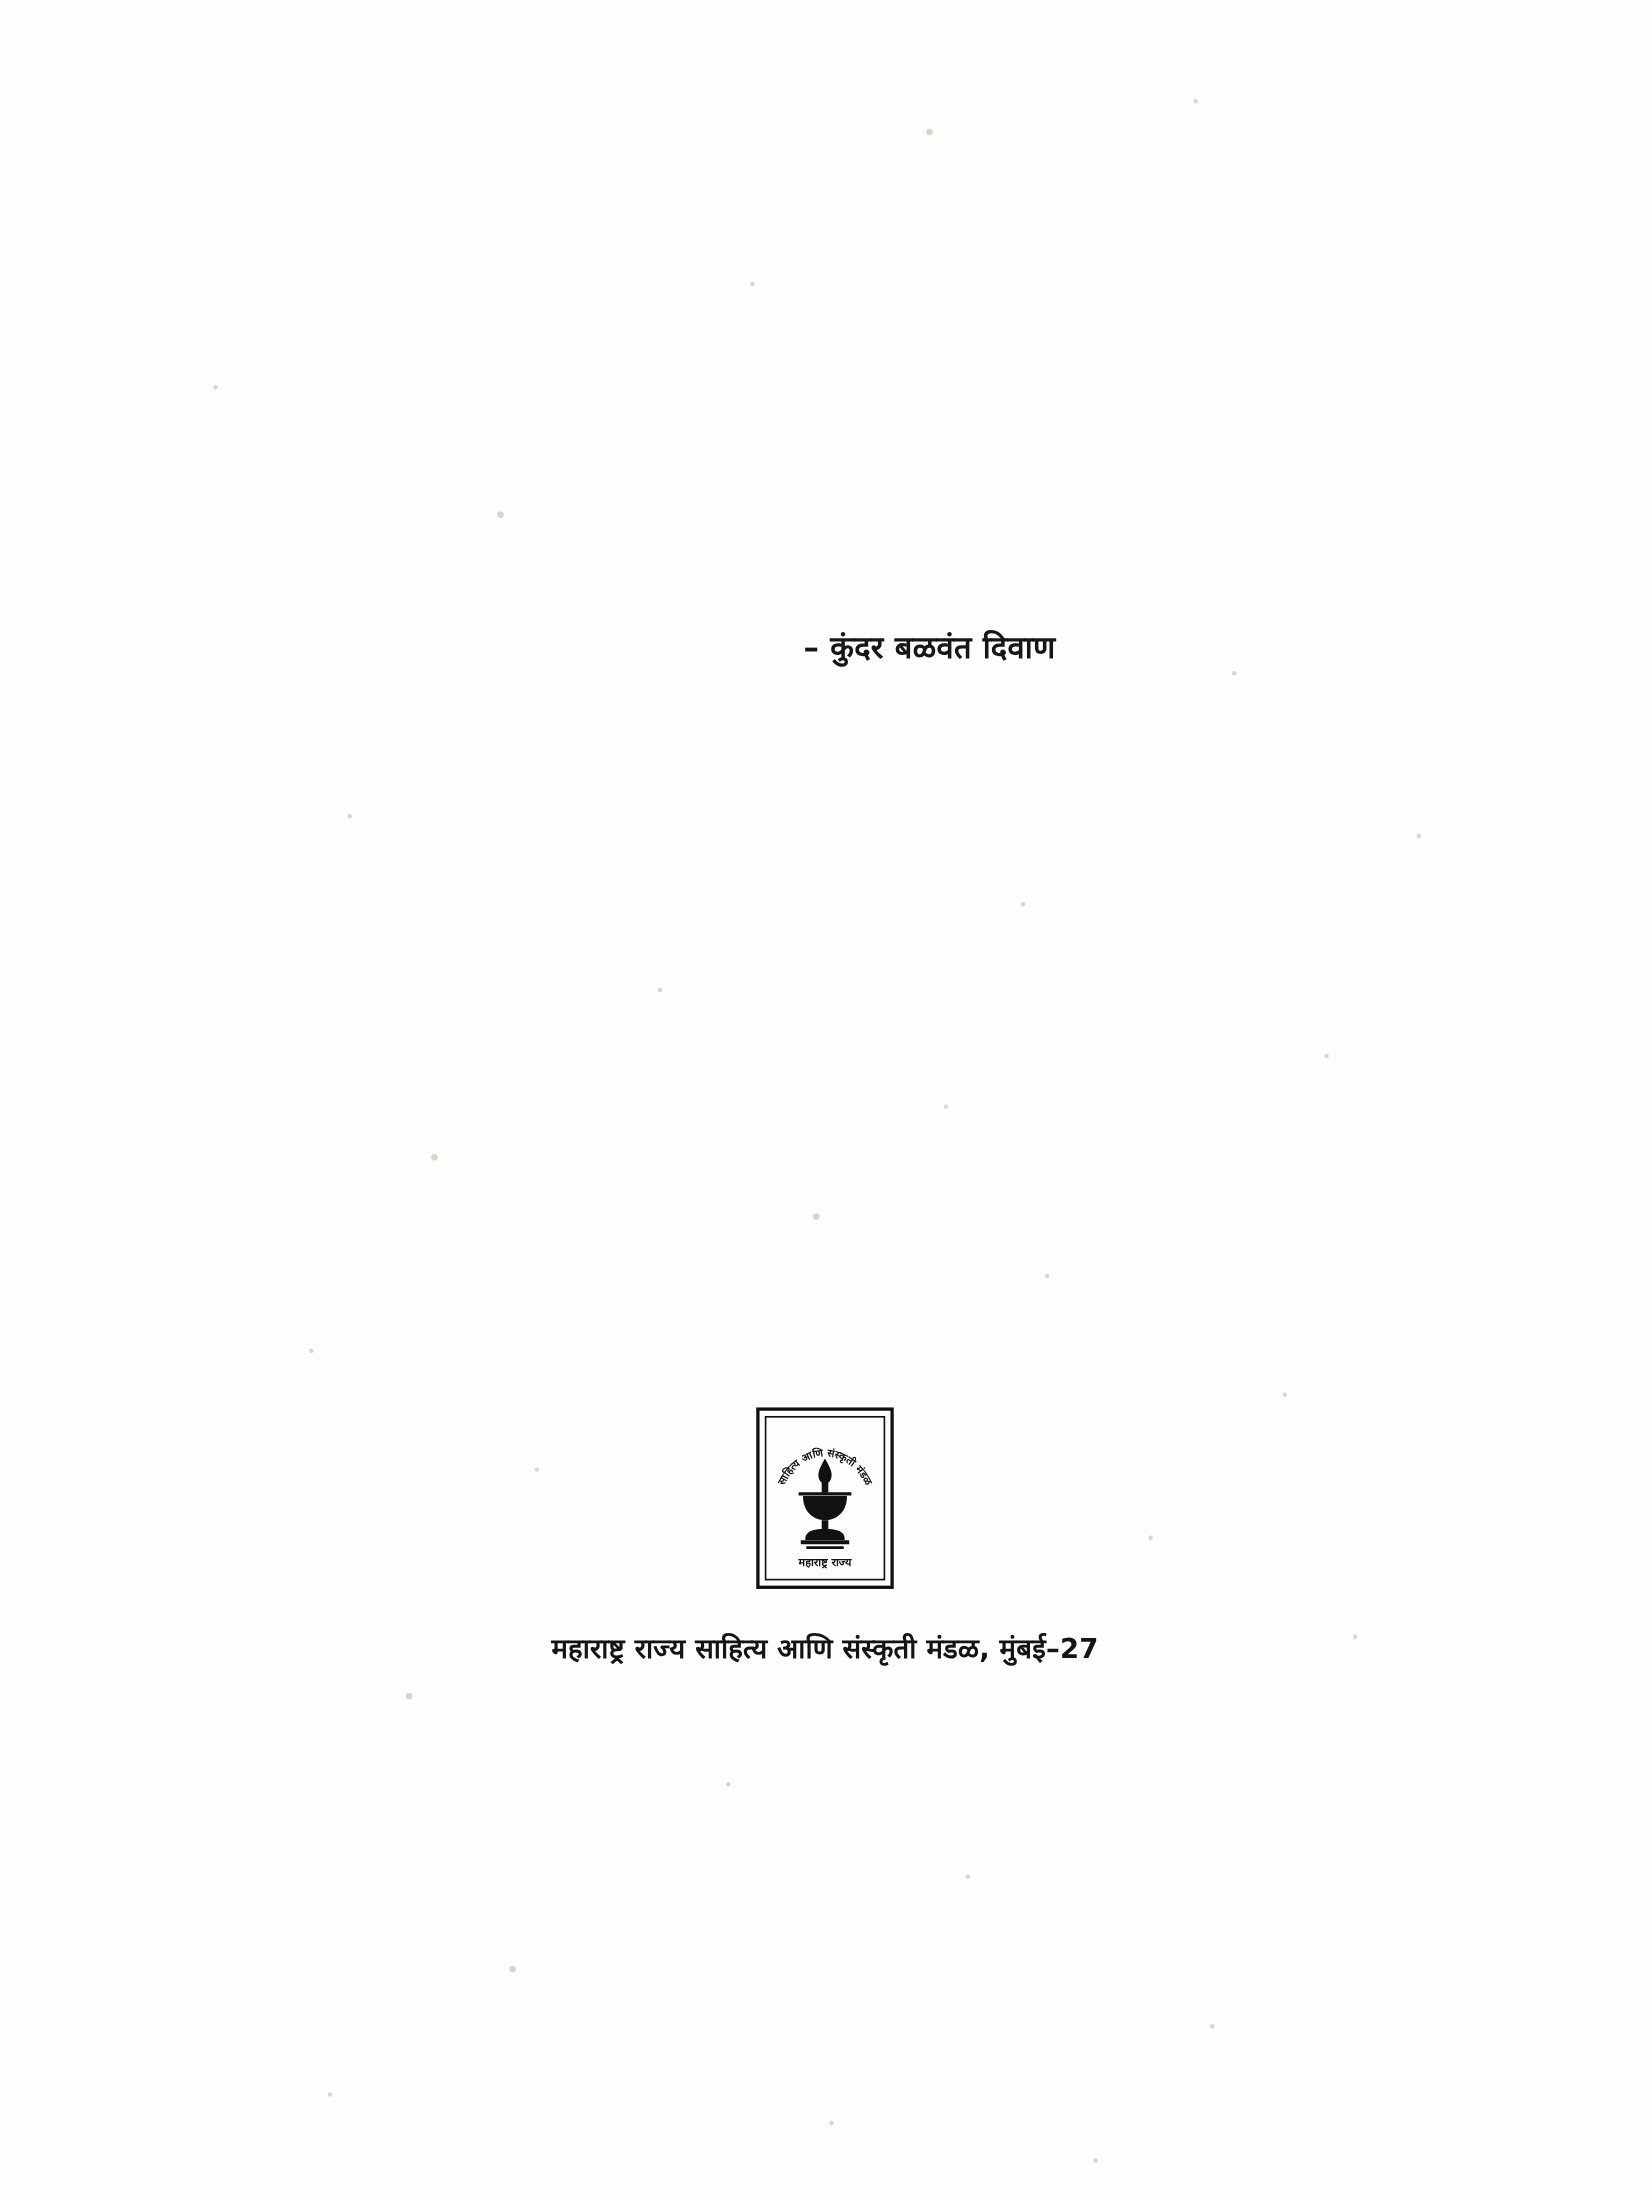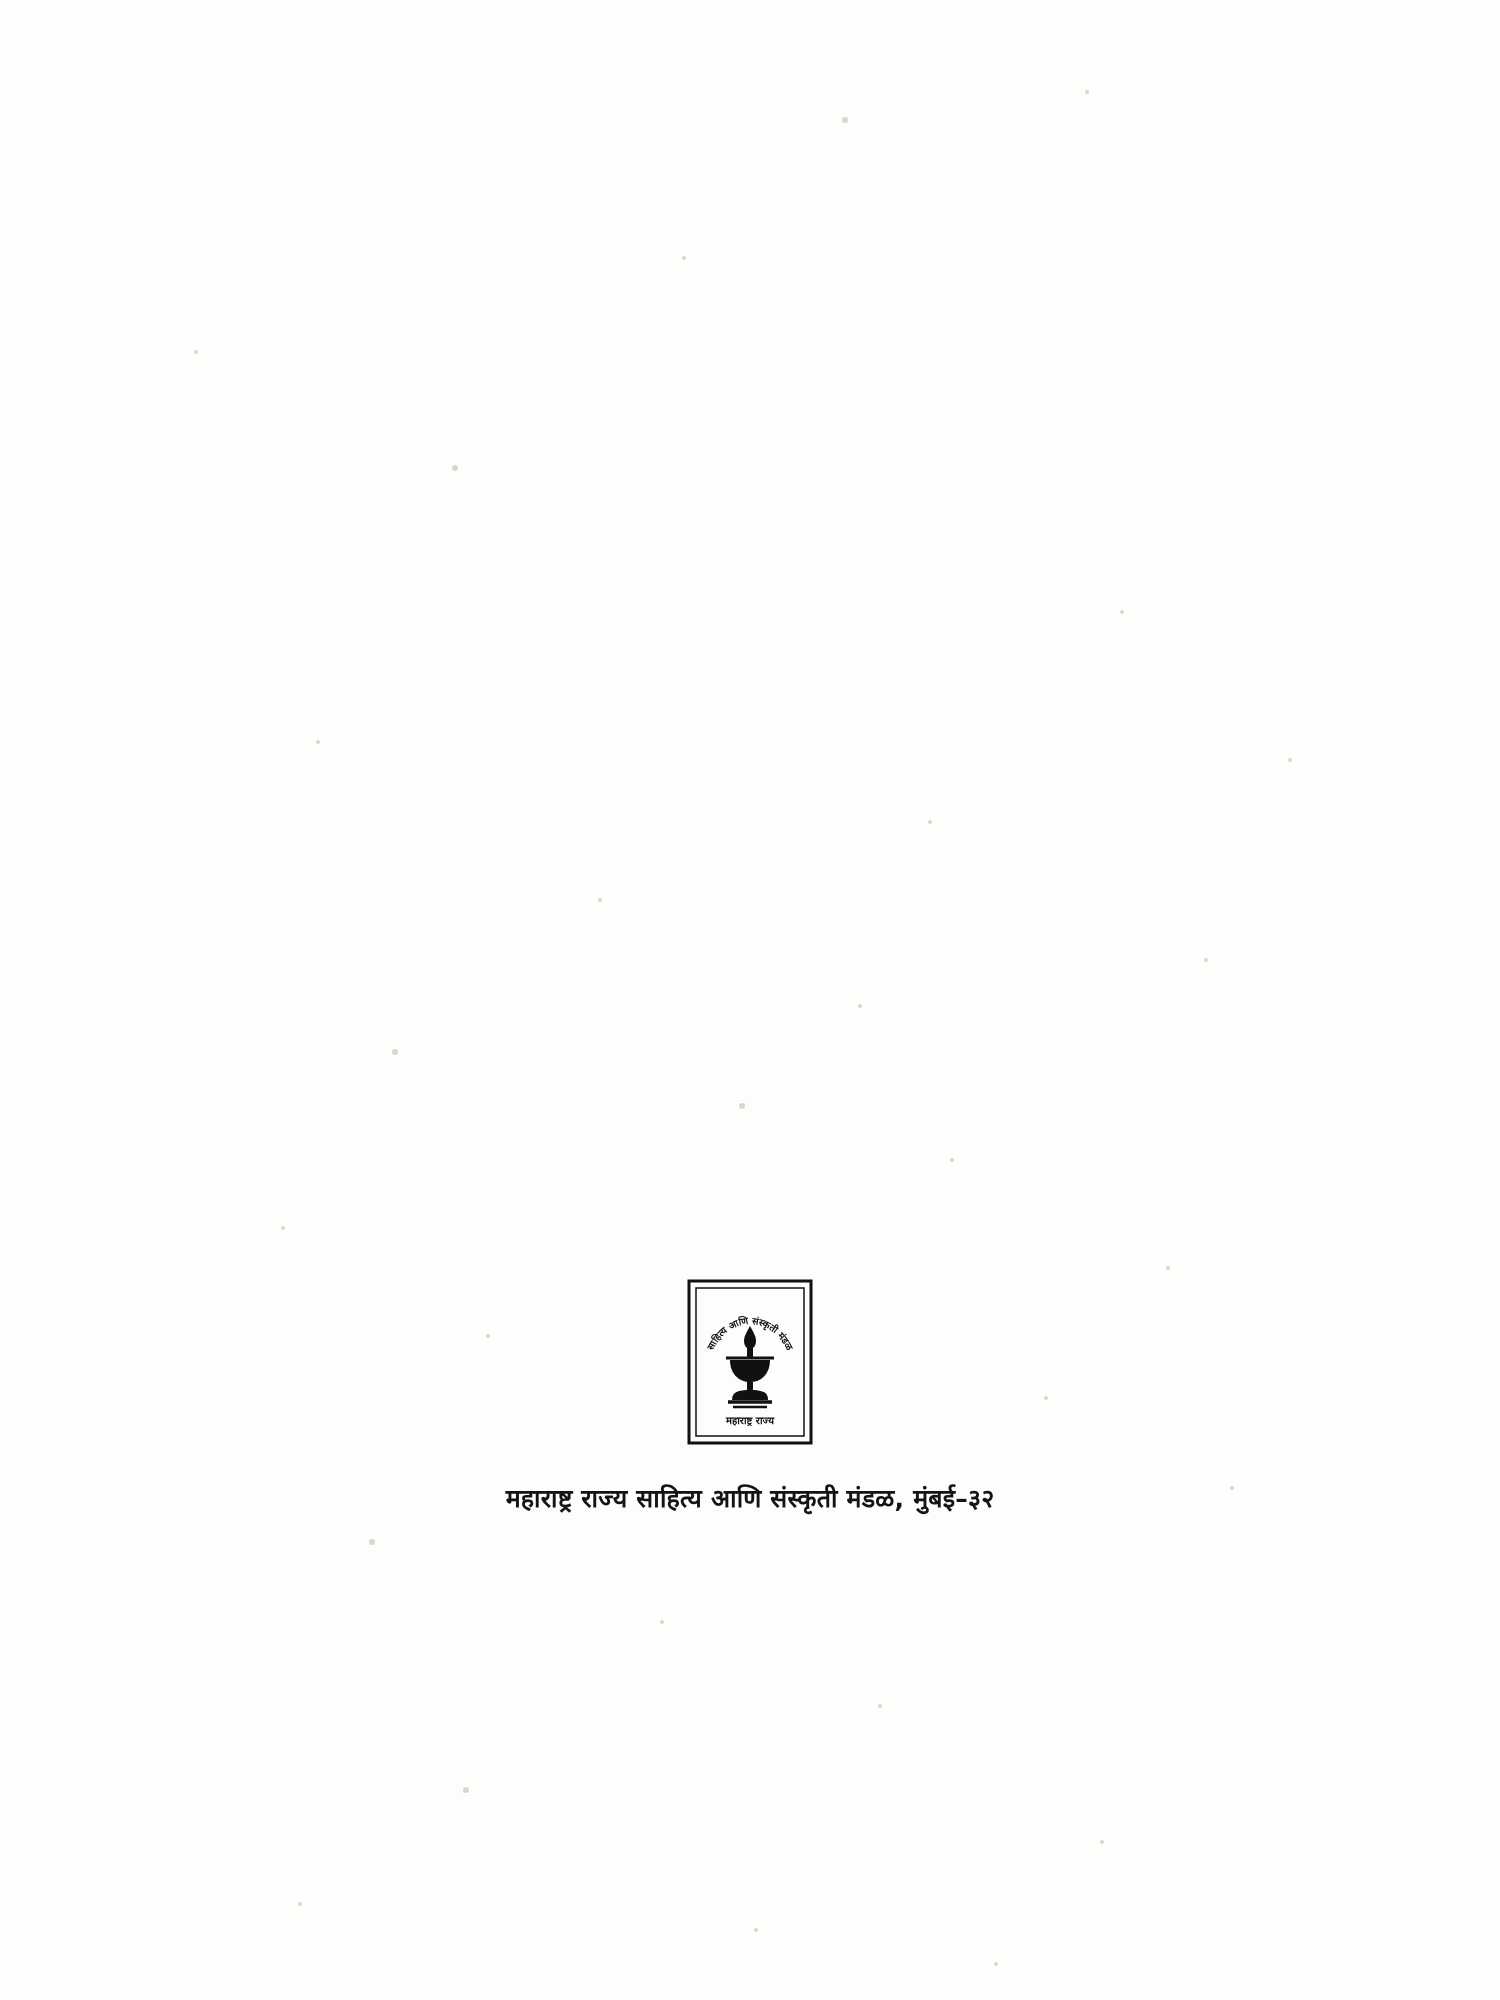--- a/index.html
+++ b/index.html
@@ -122,20 +122,25 @@
     <div class="speck" style="left: 754px; top: 1928px; width: 4px; height: 4px;"></div>
     <div class="speck" style="left: 994px; top: 1962px; width: 4px; height: 4px;"></div>
     <div class="speck" style="left: 194px; top: 350px; width: 4px; height: 4px;"></div>
     <div class="speck" style="left: 1288px; top: 758px; width: 4px; height: 4px;"></div>
     <div class="speck" style="left: 598px; top: 898px; width: 4px; height: 4px;"></div>
   </div>
 
 <div class="content">
 
 
+  <div class="author">
+    <span class="author-shift">
+      <span class="dash">–</span><span>कुंदर बळवंत दिवाण</span>
+    </span>
+  </div>
 
   <div class="emblem-wrap">
     <svg width="128" height="168" viewBox="0 0 128 168" xmlns="http://www.w3.org/2000/svg">
       <rect x="3" y="3" width="122" height="162" fill="none" stroke="#111" stroke-width="3"></rect>
       <rect x="10" y="10" width="108" height="148" fill="none" stroke="#111" stroke-width="1.5"></rect>
 
       <defs>
         <path id="arcpath" d="M 22 96 A 42 50 0 0 1 106 96" fill="none"></path>
       </defs>
       <text font-family="'DejaVu Sans', sans-serif" font-size="9.5" font-weight="700" fill="#111">
@@ -152,15 +157,15 @@
       <rect x="61" y="104" width="6" height="10" fill="#111"></rect>
 
       <path d="M46 122 C46 114 52 112 64 112 C76 112 82 114 82 122 Z" fill="#111"></path>
       <path d="M42 124 H86" stroke="#111" stroke-width="3.5"></path>
       <path d="M47 129 H81" stroke="#111" stroke-width="2.5"></path>
 
       <text x="64" y="146" font-family="'DejaVu Sans', sans-serif" font-size="10" font-weight="700" fill="#111" text-anchor="middle">महाराष्ट्र राज्य</text>
     </svg>
   </div>
 
-  <div class="publisher">महाराष्ट्र राज्य साहित्य आणि संस्कृती मंडळ, मुंबई–३२</div>
+  <div class="publisher">महाराष्ट्र राज्य साहित्य आणि संस्कृती मंडळ, मुंबई–27</div>
 
 </div>
 
 </body></html>

